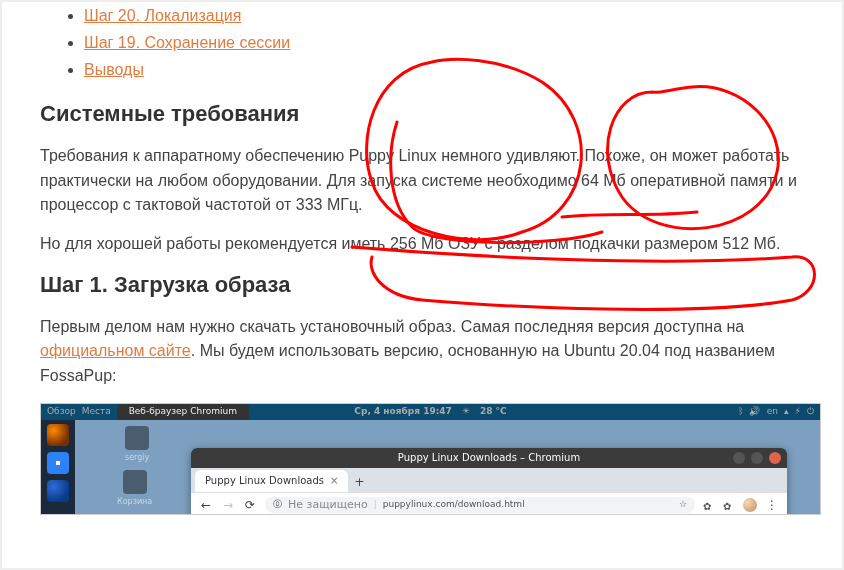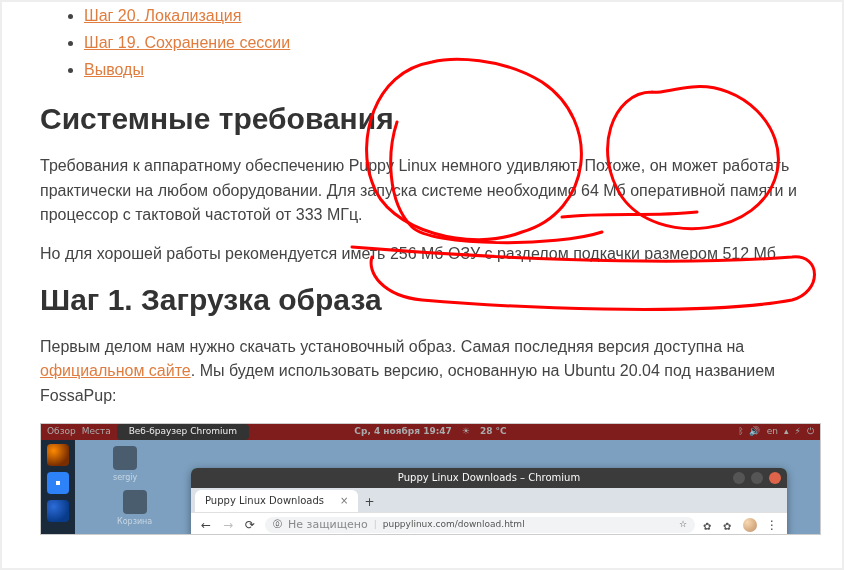--- a/index.html
+++ b/index.html
@@ -26,21 +26,21 @@
   ul.toc {
     margin: 0 0 18px 0;
     padding-left: 44px;
     list-style: disc;
     color: #444;
   }
   ul.toc li {
     margin: 2px 0;
   }
   h2.sec {
-    font-size: 30px;
+    font-size: 22px;
     font-weight: 700;
     color: #333;
     margin: 8px 0 16px 0;
     line-height: 1.25;
   }
   p.para {
     margin: 10px 0 14px 0;
     font-size: 16px;
     color: #444;
   }
@@ -57,21 +57,21 @@
     background: #7da0c0;
     position: relative;
     overflow: hidden;
     border: 1px solid #ccc;
     font-family: "DejaVu Sans", "Segoe UI", Arial, sans-serif;
   }
   .topbar {
     position: absolute;
     left: 0; right: 0; top: 0;
     height: 16px;
-    background: #7f1d1d;
+    background: #0c4a6e;
     color: #aaa;
     font-size: 9px;
     display: flex;
     align-items: center;
   }
   .topbar .left { position: absolute; left: 6px; display: flex; align-items: center; gap: 6px; }
   .topbar .center { position: absolute; left: 50%; transform: translateX(-50%); display: flex; align-items: center; gap: 10px; font-weight: bold; }
   .topbar .right { position: absolute; right: 6px; display: flex; align-items: center; gap: 6px; }
   .dock {
     position: absolute;
@@ -145,21 +145,21 @@
   .tab {
     background: #fff;
     height: 22px;
     margin-left: 4px;
     border-radius: 6px 6px 0 0;
     font-size: 10px;
     color: #333;
     display: flex;
     align-items: center;
     padding: 0 10px;
-    gap: 16px;
+    gap: 6px;
   }
   .tab .x { color: #777; }
   .close-plus { font-size: 12px; color: #444; margin-left: 6px; }
   .tool {
     height: 24px;
     background: #fff;
     border-top: 1px solid #e0e0e0;
     border-bottom: 1px solid #e0e0e0;
     display: flex;
     align-items: center;
@@ -238,21 +238,21 @@
         <span>⏻</span>
       </div>
     </div>
 
     <div class="dock">
       <div class="dock-icon ff"></div>
       <div class="dock-icon ch"></div>
       <div class="dock-icon tb"></div>
     </div>
 
-    <div class="desk-icon" style="left:72px;top:22px;">
+    <div class="desk-icon" style="left:84px;top:22px;">
       <div class="box"></div>
       <span>sergiy</span>
     </div>
     <div class="desk-icon" style="left:76px;top:66px;">
       <div class="box"></div>
       <span>Корзина</span>
     </div>
 
     <div class="browser">
       <div class="win-title">

